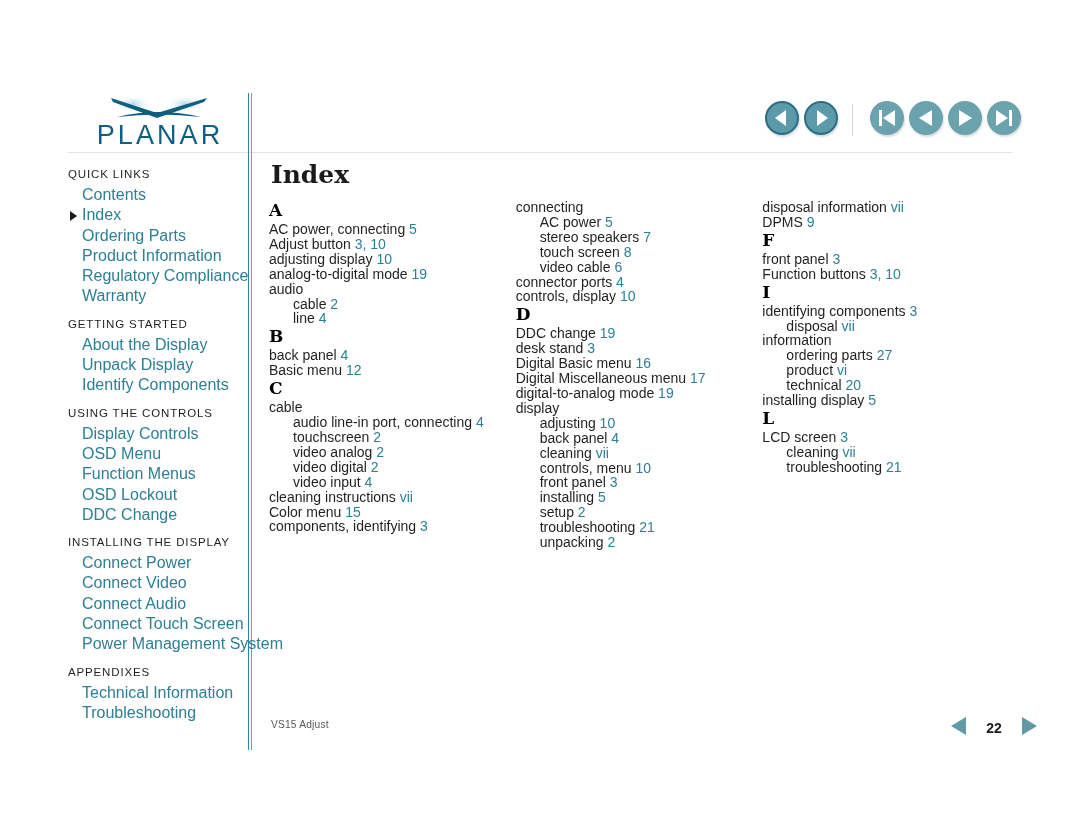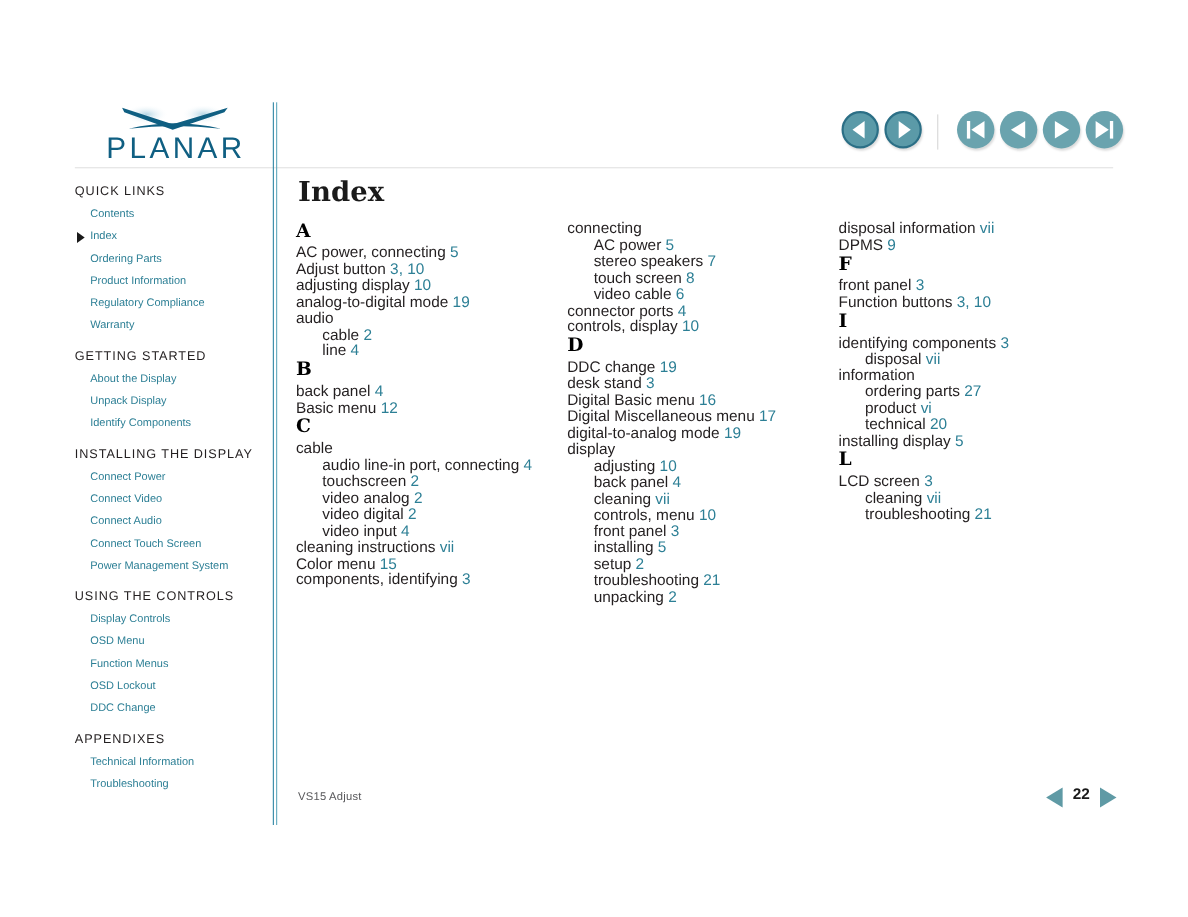--- a/index.html
+++ b/index.html
@@ -132,21 +132,21 @@
   .side-head {
     font-size: 11.5px;
     font-weight: normal;
     letter-spacing: 0.85px;
     color: #231f20;
     margin: 0 0 3px 0;
     line-height: 16px;
     font-family: "Liberation Sans", sans-serif;
   }
   .side-link {
-    font-size: 10px;
+    font-size: 16px;
     color: #2c7f95;
     line-height: 20.3px;
     padding-left: 14px;
     position: relative;
     white-space: nowrap;
     font-family: "Liberation Sans", sans-serif;
   }
   .side-link.current::before {
     content: "";
     position: absolute;
@@ -207,21 +207,22 @@
     font-size: 10.2px;
     color: #58585b;
     letter-spacing: 0.2px;
     font-family: "Liberation Sans", sans-serif;
   }
   .pager {
     position: absolute;
     left: 948px;
     top: 713px;
     display: flex;
-    gap: 3px;
+    align-items: center;
+    gap: 14px;
     height: 30px;
   }
   .pager .pg-num {
     font-size: 14px;
     font-weight: bold;
     color: #1a1a1a;
     font-family: "Liberation Sans", sans-serif;
     min-width: 20px;
     text-align: center;
   }
@@ -303,34 +304,34 @@
         <div class="side-link"><span>Regulatory Compliance</span></div>
         <div class="side-link"><span>Warranty</span></div>
       </div>
       <div class="side-group">
         <div class="side-head">GETTING STARTED</div>
         <div class="side-link"><span>About the Display</span></div>
         <div class="side-link"><span>Unpack Display</span></div>
         <div class="side-link"><span>Identify Components</span></div>
       </div>
       <div class="side-group">
+        <div class="side-head">USING THE CONTROLS</div>
+        <div class="side-link"><span>Display Controls</span></div>
+        <div class="side-link"><span>OSD Menu</span></div>
+        <div class="side-link"><span>Function Menus</span></div>
+        <div class="side-link"><span>OSD Lockout</span></div>
+        <div class="side-link"><span>DDC Change</span></div>
+      </div>
+      <div class="side-group">
         <div class="side-head">INSTALLING THE DISPLAY</div>
         <div class="side-link"><span>Connect Power</span></div>
         <div class="side-link"><span>Connect Video</span></div>
         <div class="side-link"><span>Connect Audio</span></div>
         <div class="side-link"><span>Connect Touch Screen</span></div>
         <div class="side-link"><span>Power Management System</span></div>
-      </div>
-      <div class="side-group">
-        <div class="side-head">USING THE CONTROLS</div>
-        <div class="side-link"><span>Display Controls</span></div>
-        <div class="side-link"><span>OSD Menu</span></div>
-        <div class="side-link"><span>Function Menus</span></div>
-        <div class="side-link"><span>OSD Lockout</span></div>
-        <div class="side-link"><span>DDC Change</span></div>
       </div>
       <div class="side-group">
         <div class="side-head">APPENDIXES</div>
         <div class="side-link"><span>Technical Information</span></div>
         <div class="side-link"><span>Troubleshooting</span></div>
       </div>
     </div>
 
   <div class="page-title">Index</div>
 

